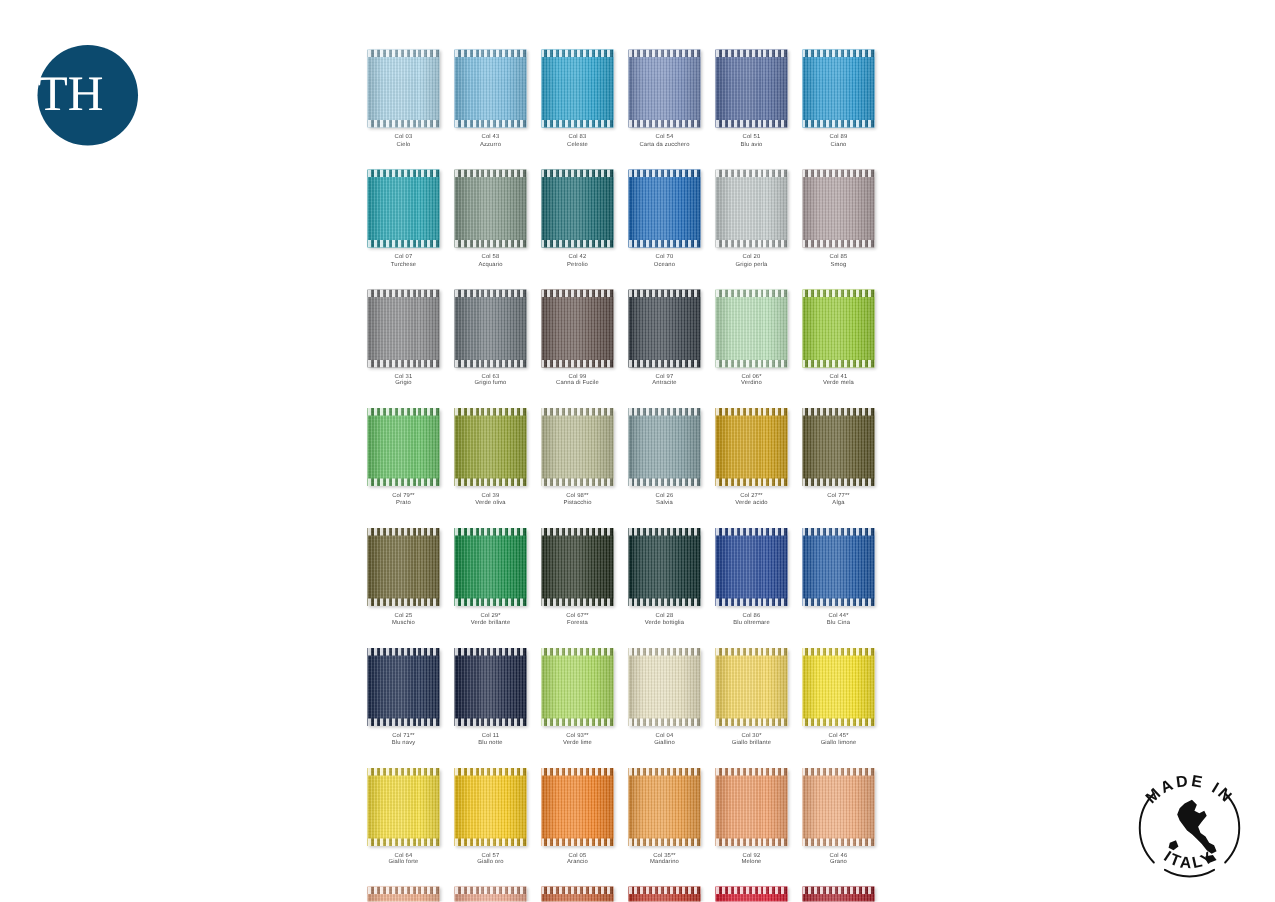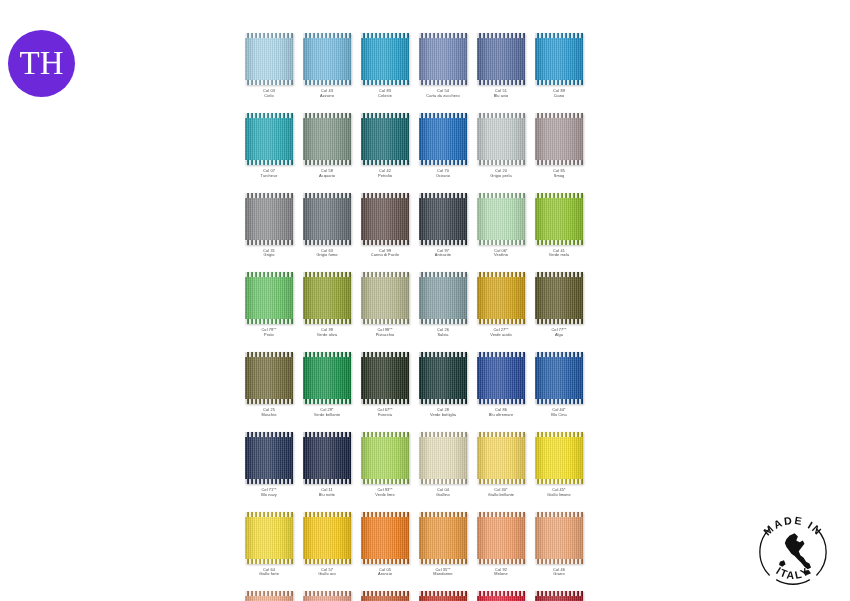--- a/index.html
+++ b/index.html
@@ -13,27 +13,27 @@
   }
   #page {
     position: relative;
     width: 850px; height: 601px;
     background: #ffffff;
   }
 
   
   .brand-logo {
     position: absolute;
-    left: 8px; top: 30px;
+    left: 25px; top: 30px;
     width: 67px; height: 67px;
     border-radius: 50%;
-    background: #6d28d9;
+    background: #0c4a6e;
     display: flex;
     align-items: center;
-    justify-content: center;
+    justify-content: flex-start;
   }
   .brand-logo .monogram {
     font-family: "Liberation Serif", serif;
     color: #ffffff;
     font-size: 33px;
     letter-spacing: 0px;
     line-height: 1;
     font-weight: 400;
   }
 

